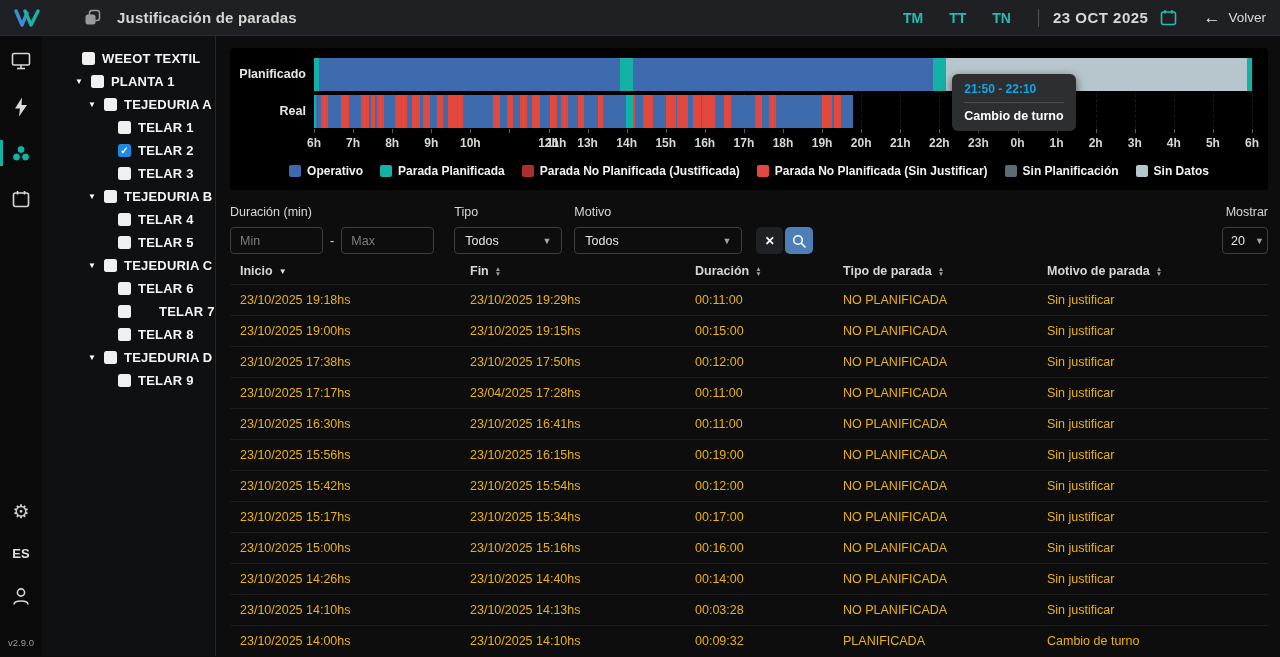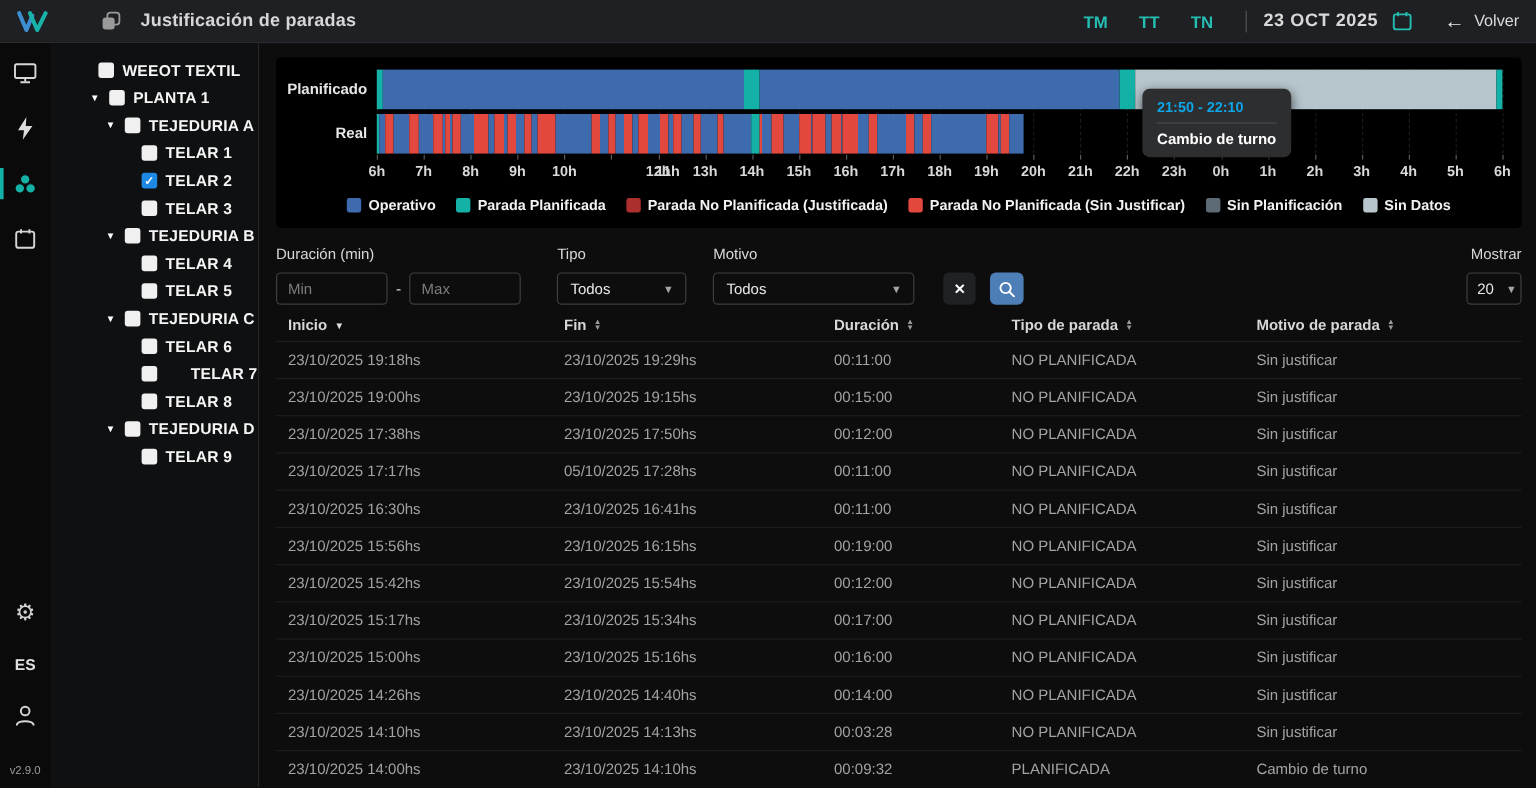--- a/index.html
+++ b/index.html
@@ -66,21 +66,21 @@
     padding:8px 12px; box-shadow:0 3px 10px rgba(0,0,0,.6); white-space:nowrap; pointer-events:none; }
   .tt-time { font-size:12px; font-weight:700; color:#0ea5e9; }
   .tt-sep { height:1px; background:#4a4b4d; margin:6px 0; }
   .tt-label { font-size:12.5px; font-weight:700; color:#fff; }
   .legend { position:absolute; left:0; right:0; top:116px; display:flex; justify-content:center;
     align-items:center; gap:17px; }
   .legend-item { display:flex; align-items:center; gap:6px; font-size:12px; font-weight:600; color:#f2f2f2; }
   .swatch { width:12px; height:12px; border-radius:2px; }
 
   
-  .filters { display:flex; align-items:flex-end; gap:12px; margin-bottom:4px; min-height:52px; }
+  .filters { display:flex; align-items:flex-end; gap:2px; margin-bottom:4px; min-height:52px; }
   .fgroup label { display:block; font-size:12.5px; color:#d8d8d8; margin-bottom:8px; }
   .frow { display:flex; align-items:center; gap:7px; }
   .f-input { width:93px; height:27px; background:#0d0d0e; border:1px solid #3e3e40; border-radius:4px;
     color:#ddd; font-size:12.5px; padding:0 9px; font-family:"Liberation Sans", sans-serif; }
   .f-input::placeholder { color:#7d7d7f; }
   .dash { color:#ddd; font-size:13px; }
   .select { height:27px; background:#0d0d0e; border:1px solid #3e3e40; border-radius:4px;
     display:flex; align-items:center; justify-content:space-between; padding:0 10px;
     color:#e8e8e8; font-size:12.5px; cursor:pointer; }
   .select .caret { color:#a5a5a5; font-size:9px; margin-left:10px; }
@@ -94,21 +94,21 @@
     display:flex; align-items:center; justify-content:center; cursor:pointer; }
   .fg-show { margin-left:auto; text-align:right; }
   .select.small { width:46px; padding:0 8px; margin-left:auto; }
 
   
   .tgrid { display:grid; grid-template-columns:230px 225px 148px 204px 1fr; align-items:center; }
   .thead { height:26px; color:#d6d6d6; font-size:12.5px; font-weight:700; }
   .th { display:flex; align-items:center; gap:6px; padding-left:10px; cursor:pointer; }
   .sort-single { font-size:8px; color:#e0e0e0; }
   .sort-both { display:flex; flex-direction:column; line-height:5px; font-size:6.5px; color:#9b9b9b; }
-  .trow { height:31px; border-top:1px solid #1d1d1f; font-size:12.5px; color:#a3a3a3; cursor:pointer; }
+  .trow { height:31px; border-top:1px solid #1d1d1f; font-size:12.5px; color:#eab308; cursor:pointer; }
   .td { padding-left:10px; white-space:nowrap; overflow:hidden; }
 </style>
 </head>
 <body>
 
 <div class="topbar">
   <div class="logo">
     <svg width="26" height="22" viewBox="0 0 26 22">
       <path d="M2 4 L8 18 L13 6" stroke="#3d8fd1" stroke-width="3.4" fill="none" stroke-linecap="round" stroke-linejoin="round"></path>
       <path d="M11 4 L17 18 L24 4" stroke="#17b3a9" stroke-width="3.4" fill="none" stroke-linecap="round" stroke-linejoin="round"></path>
@@ -525,21 +525,21 @@
         </div>
         <div class="tgrid trow">
           <div class="td">23/10/2025 17:38hs</div>
           <div class="td">23/10/2025 17:50hs</div>
           <div class="td">00:12:00</div>
           <div class="td">NO PLANIFICADA</div>
           <div class="td">Sin justificar</div>
         </div>
         <div class="tgrid trow">
           <div class="td">23/10/2025 17:17hs</div>
-          <div class="td">05/10/2025 17:28hs</div>
+          <div class="td">23/04/2025 17:28hs</div>
           <div class="td">00:11:00</div>
           <div class="td">NO PLANIFICADA</div>
           <div class="td">Sin justificar</div>
         </div>
         <div class="tgrid trow">
           <div class="td">23/10/2025 16:30hs</div>
           <div class="td">23/10/2025 16:41hs</div>
           <div class="td">00:11:00</div>
           <div class="td">NO PLANIFICADA</div>
           <div class="td">Sin justificar</div>

